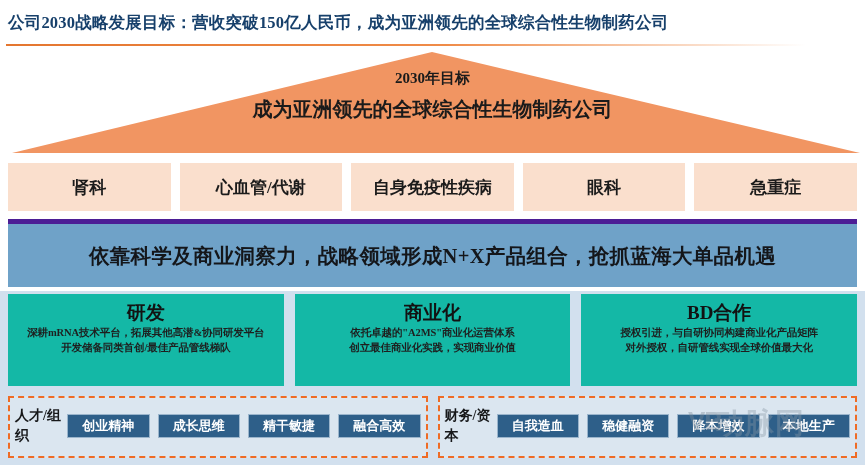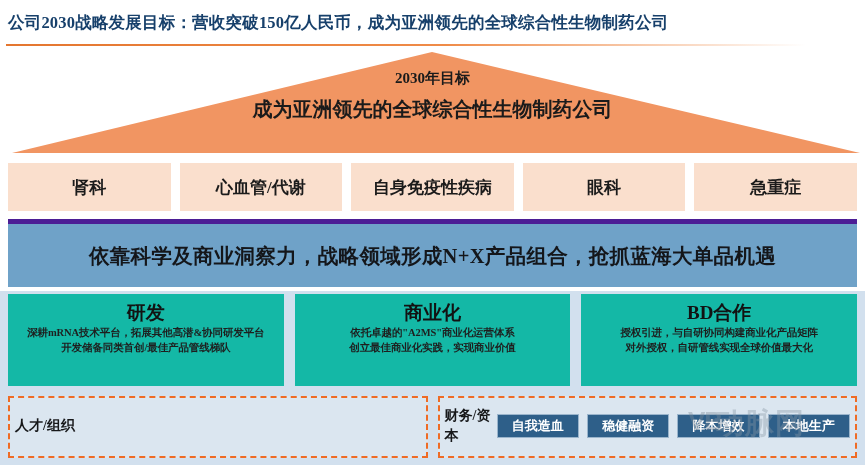--- a/index.html
+++ b/index.html
@@ -286,20 +286,26 @@
     <div class="pillar-sub">授权引进，与自研协同构建商业化产品矩阵</div>
     <div class="pillar-sub">对外授权，自研管线实现全球价值最大化</div>
   </div>
 </div>
 
 <div class="bottom-band"></div>
 <div class="bottom-row">
 
   <div class="enabler-group">
     <div class="enabler-title">人才/组织</div>
+    <div class="chips">
+      <div class="chip">创业精神</div>
+      <div class="chip">成长思维</div>
+      <div class="chip">精干敏捷</div>
+      <div class="chip">融合高效</div>
+    </div>
   </div>
 
   <div class="enabler-group">
     <div class="enabler-title">财务/资本</div>
     <div class="chips">
       <div class="chip">自我造血</div>
       <div class="chip">稳健融资</div>
       <div class="chip">降本增效</div>
       <div class="chip">本地生产</div>
     </div>

